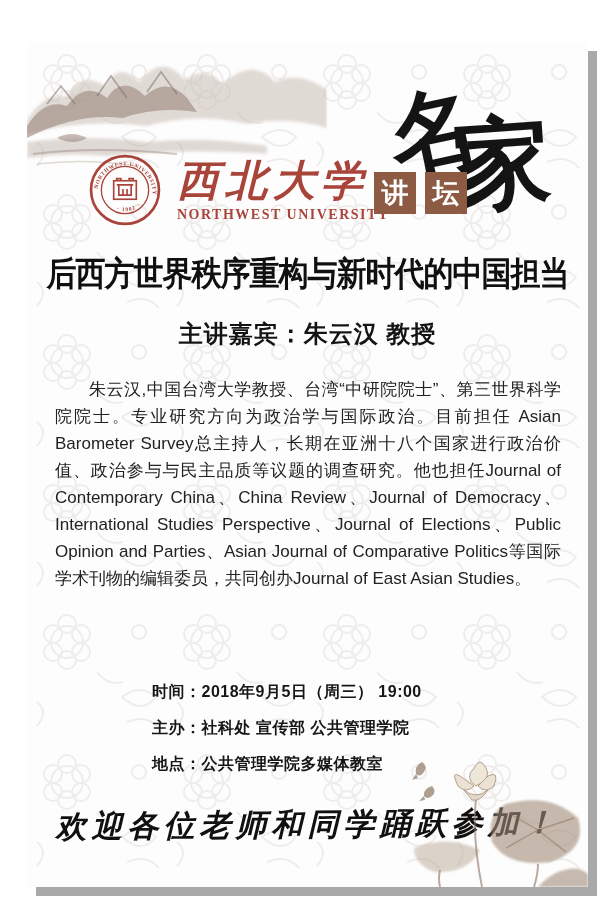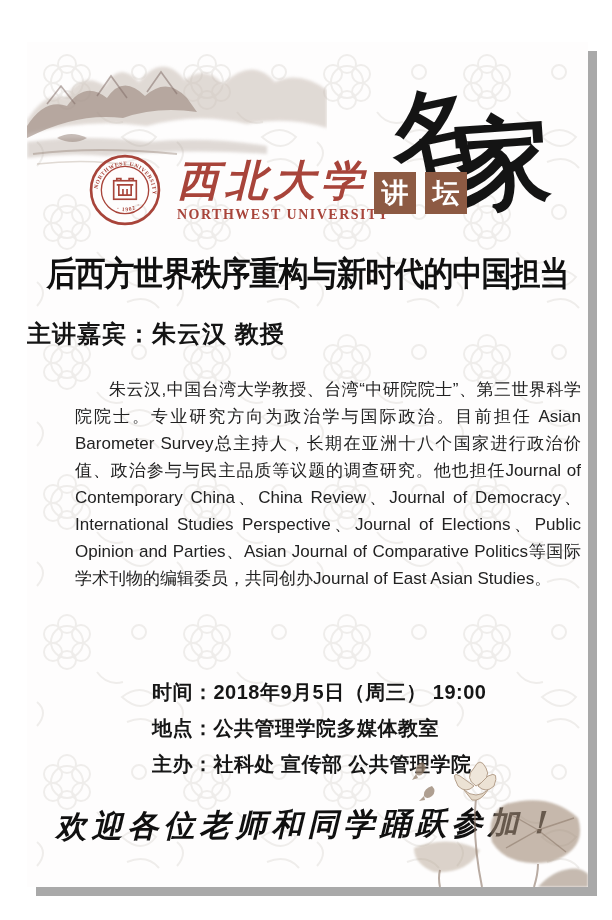--- a/index.html
+++ b/index.html
@@ -50,37 +50,36 @@
   .badge-tan  { left:398px; top:130px; }
 
   
   .title {
     left:0; top:212px; width:561px; text-align:center;
     font-family:"Liberation Serif", serif; font-weight:900;
     font-size:30px; letter-spacing:-1px; color:#101010;
     transform:scaleY(1.12);
   }
   .speaker {
-    left:0; top:276px; width:561px; 
+    left:0; top:276px; width:561px; text-align:center;
     font-weight:800; font-size:24px; color:#141414; letter-spacing:1px;
   }
 
   
   .bodytext {
     left:28px; top:334px; width:506px;
     font-size:17px; line-height:27px; color:#222;
     text-align:justify;
-    margin-left:20px;
   }
   .bodytext p { text-indent:2em; }
 
   
   .details {
     left:125px; top:632px;
-    font-size:20px; font-weight:800; line-height:36px; color:#161616;
+    font-size:16px; font-weight:800; line-height:36px; color:#161616;
     letter-spacing:0.5px;
   }
 
   
   .welcome {
     left:0; top:762px; width:561px; text-align:center;
     font-family:"DejaVu Serif", serif; font-style:italic; font-weight:900;
     font-size:31px; letter-spacing:5px; color:#101010;
     transform:rotate(-0.5deg);
   }
@@ -161,24 +160,24 @@
 
   <div class="layer bodytext">
     <p>朱云汉,中国台湾大学教授、台湾“中研院院士”、第三世界科学院院士。专业研究方向为政治学与国际政治。目前担任 Asian Barometer Survey总主持人，长期在亚洲十八个国家进行政治价值、政治参与与民主品质等议题的调查研究。他也担任Journal of Contemporary China、China Review、Journal of Democracy、International Studies Perspective、Journal of Elections、Public Opinion and Parties、Asian Journal of Comparative Politics等国际学术刊物的编辑委员，共同创办Journal of East Asian Studies。</p>
   </div>
 
   <div class="layer details">
     <div>
       <span>时间：</span><span>2018年9月5日（周三） 19:00</span>
     </div>
     <div>
-      <span>地点：</span><span>公共管理学院多媒体教室</span>
+      <span>主办：</span><span>社科处 宣传部 公共管理学院</span>
     </div>
     <div>
-      <span>主办：</span><span>社科处 宣传部 公共管理学院</span>
+      <span>地点：</span><span>公共管理学院多媒体教室</span>
     </div>
   </div>
 
   <div class="layer welcome">欢迎各位老师和同学踊跃参加！</div>
 
   <svg class="layer lotus" width="200" height="135" viewBox="0 0 200 135">
     <defs>
         <filter id="soft2">
           <feGaussianBlur stdDeviation="1.2"></feGaussianBlur>
         </filter>

